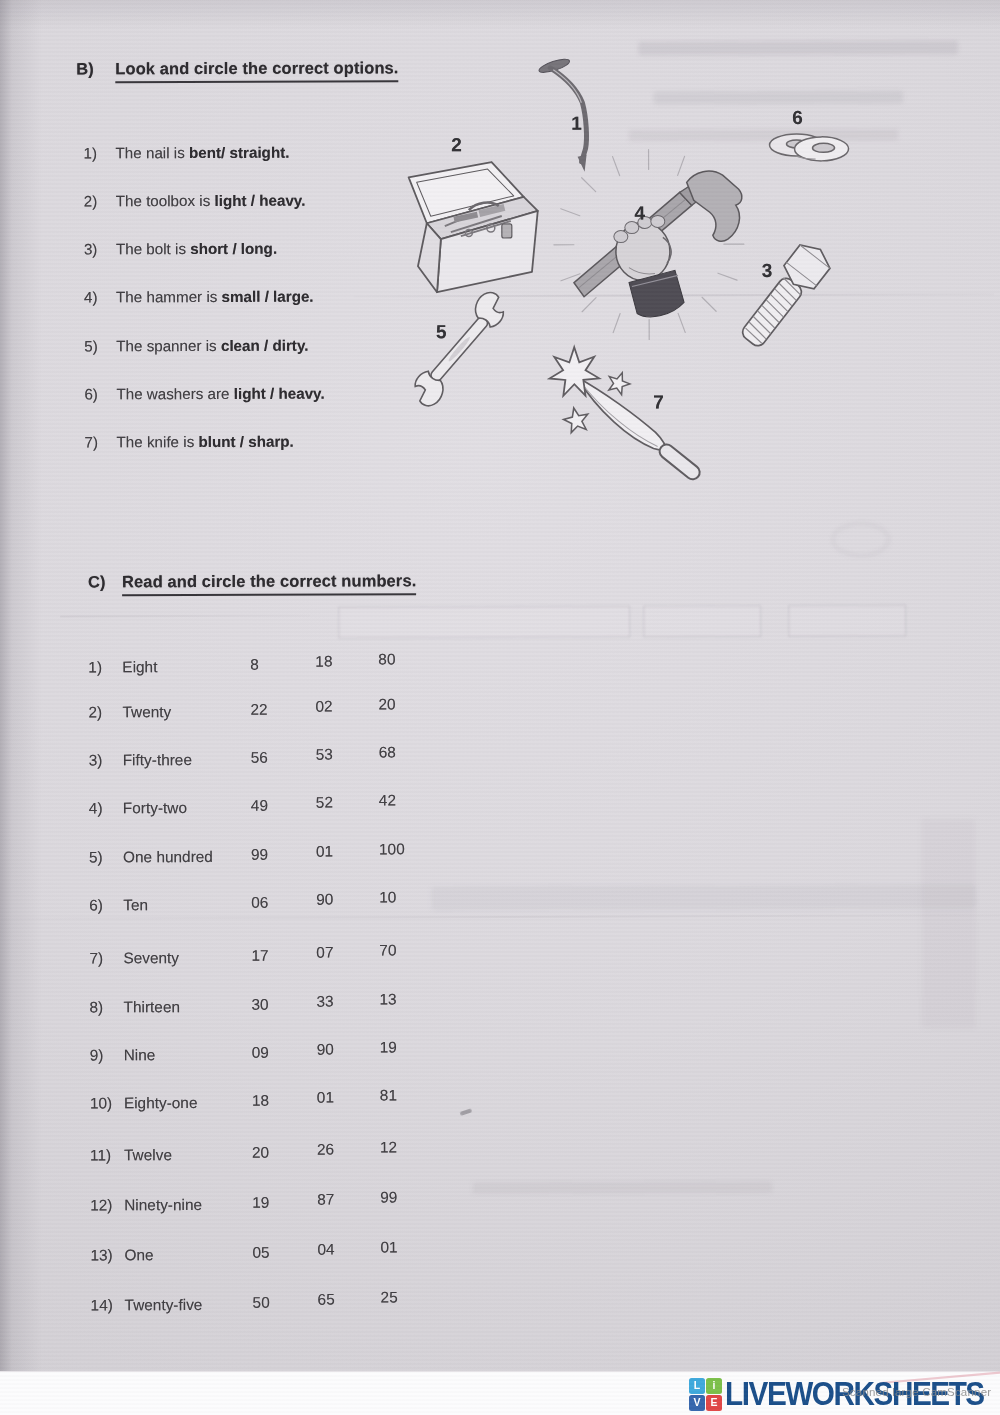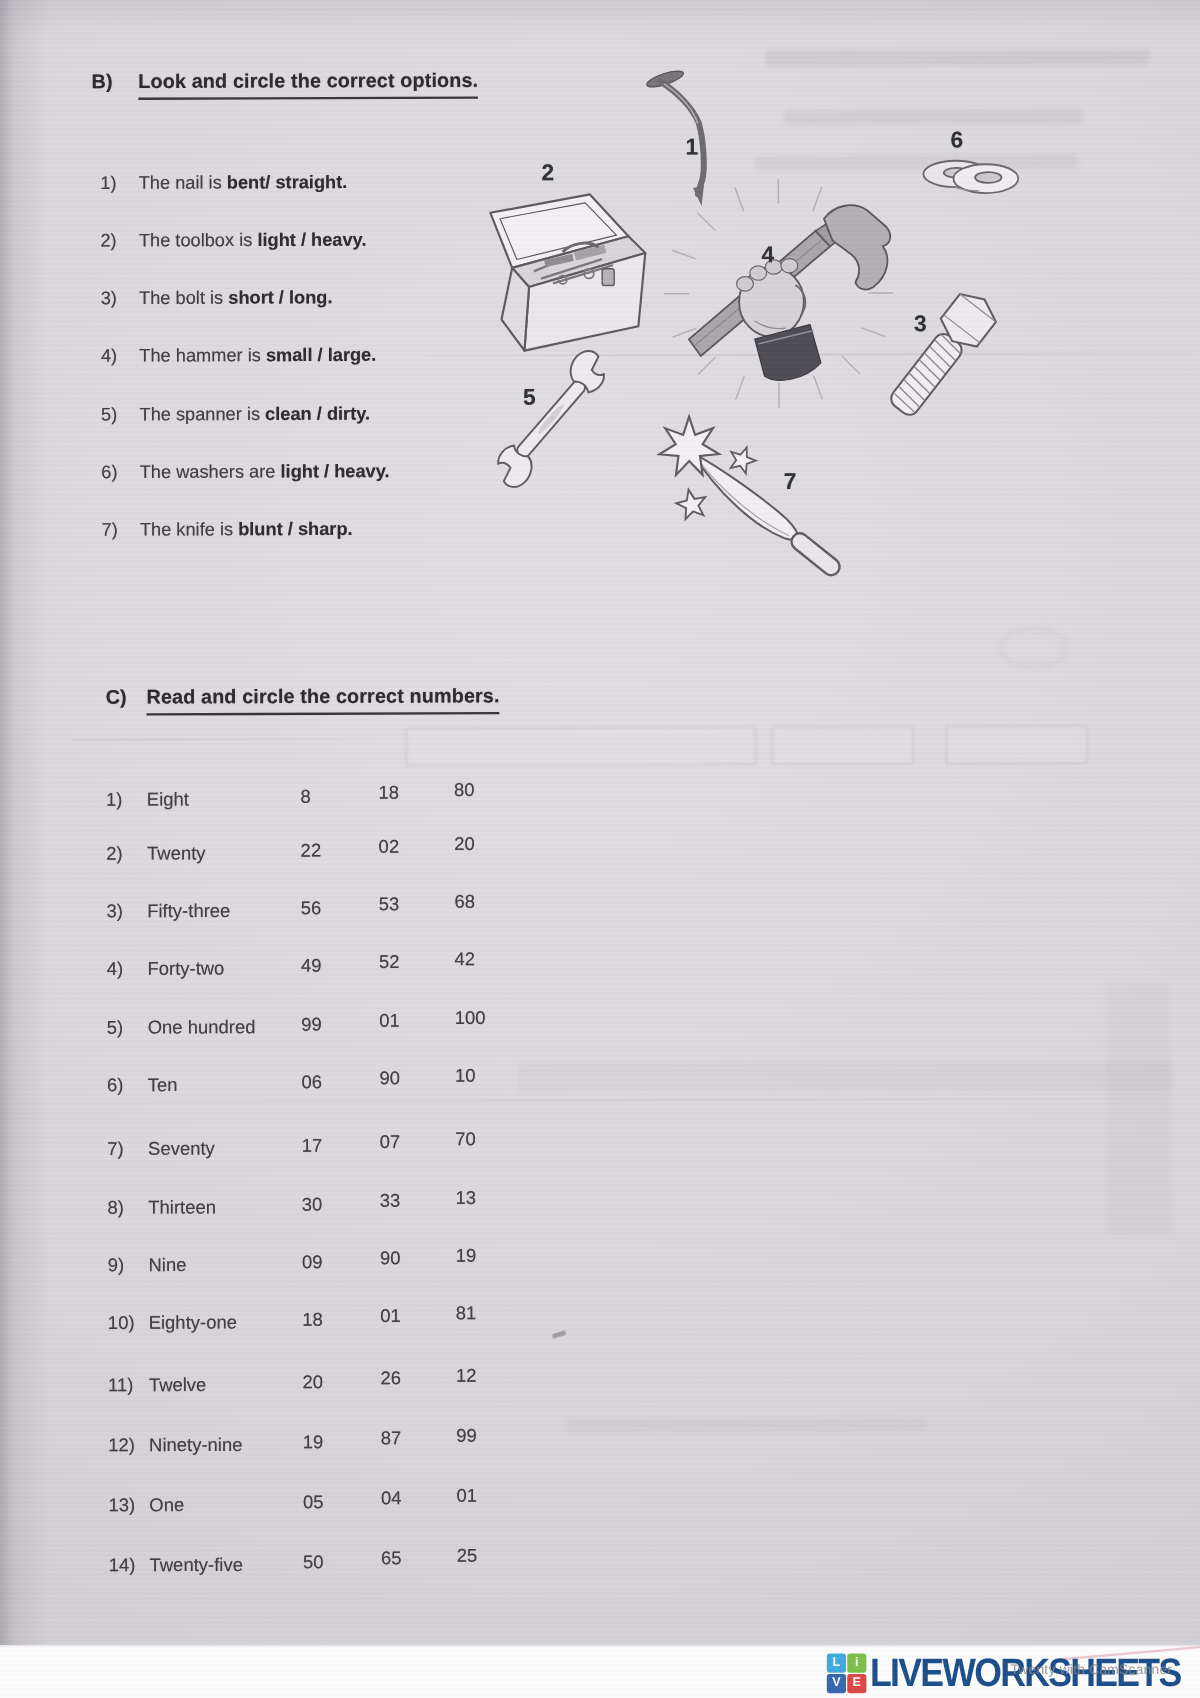--- a/index.html
+++ b/index.html
@@ -327,15 +327,15 @@
     <div class="pink-line"></div>
     <a class="lw-logo">
       <span class="sqwrap">
         <span class="sq s0">L</span>
         <span class="sq s1">i</span>
         <span class="sq s2">V</span>
         <span class="sq s3">E</span>
       </span>
       <span class="brand">LIVEWORKSHEETS</span>
     </a>
-    <span class="watermark">Twenty with CamScanner</span>
+    <span class="watermark">Scanned large CamScanner</span>
   </div>
 </div>
 
 </body></html>

